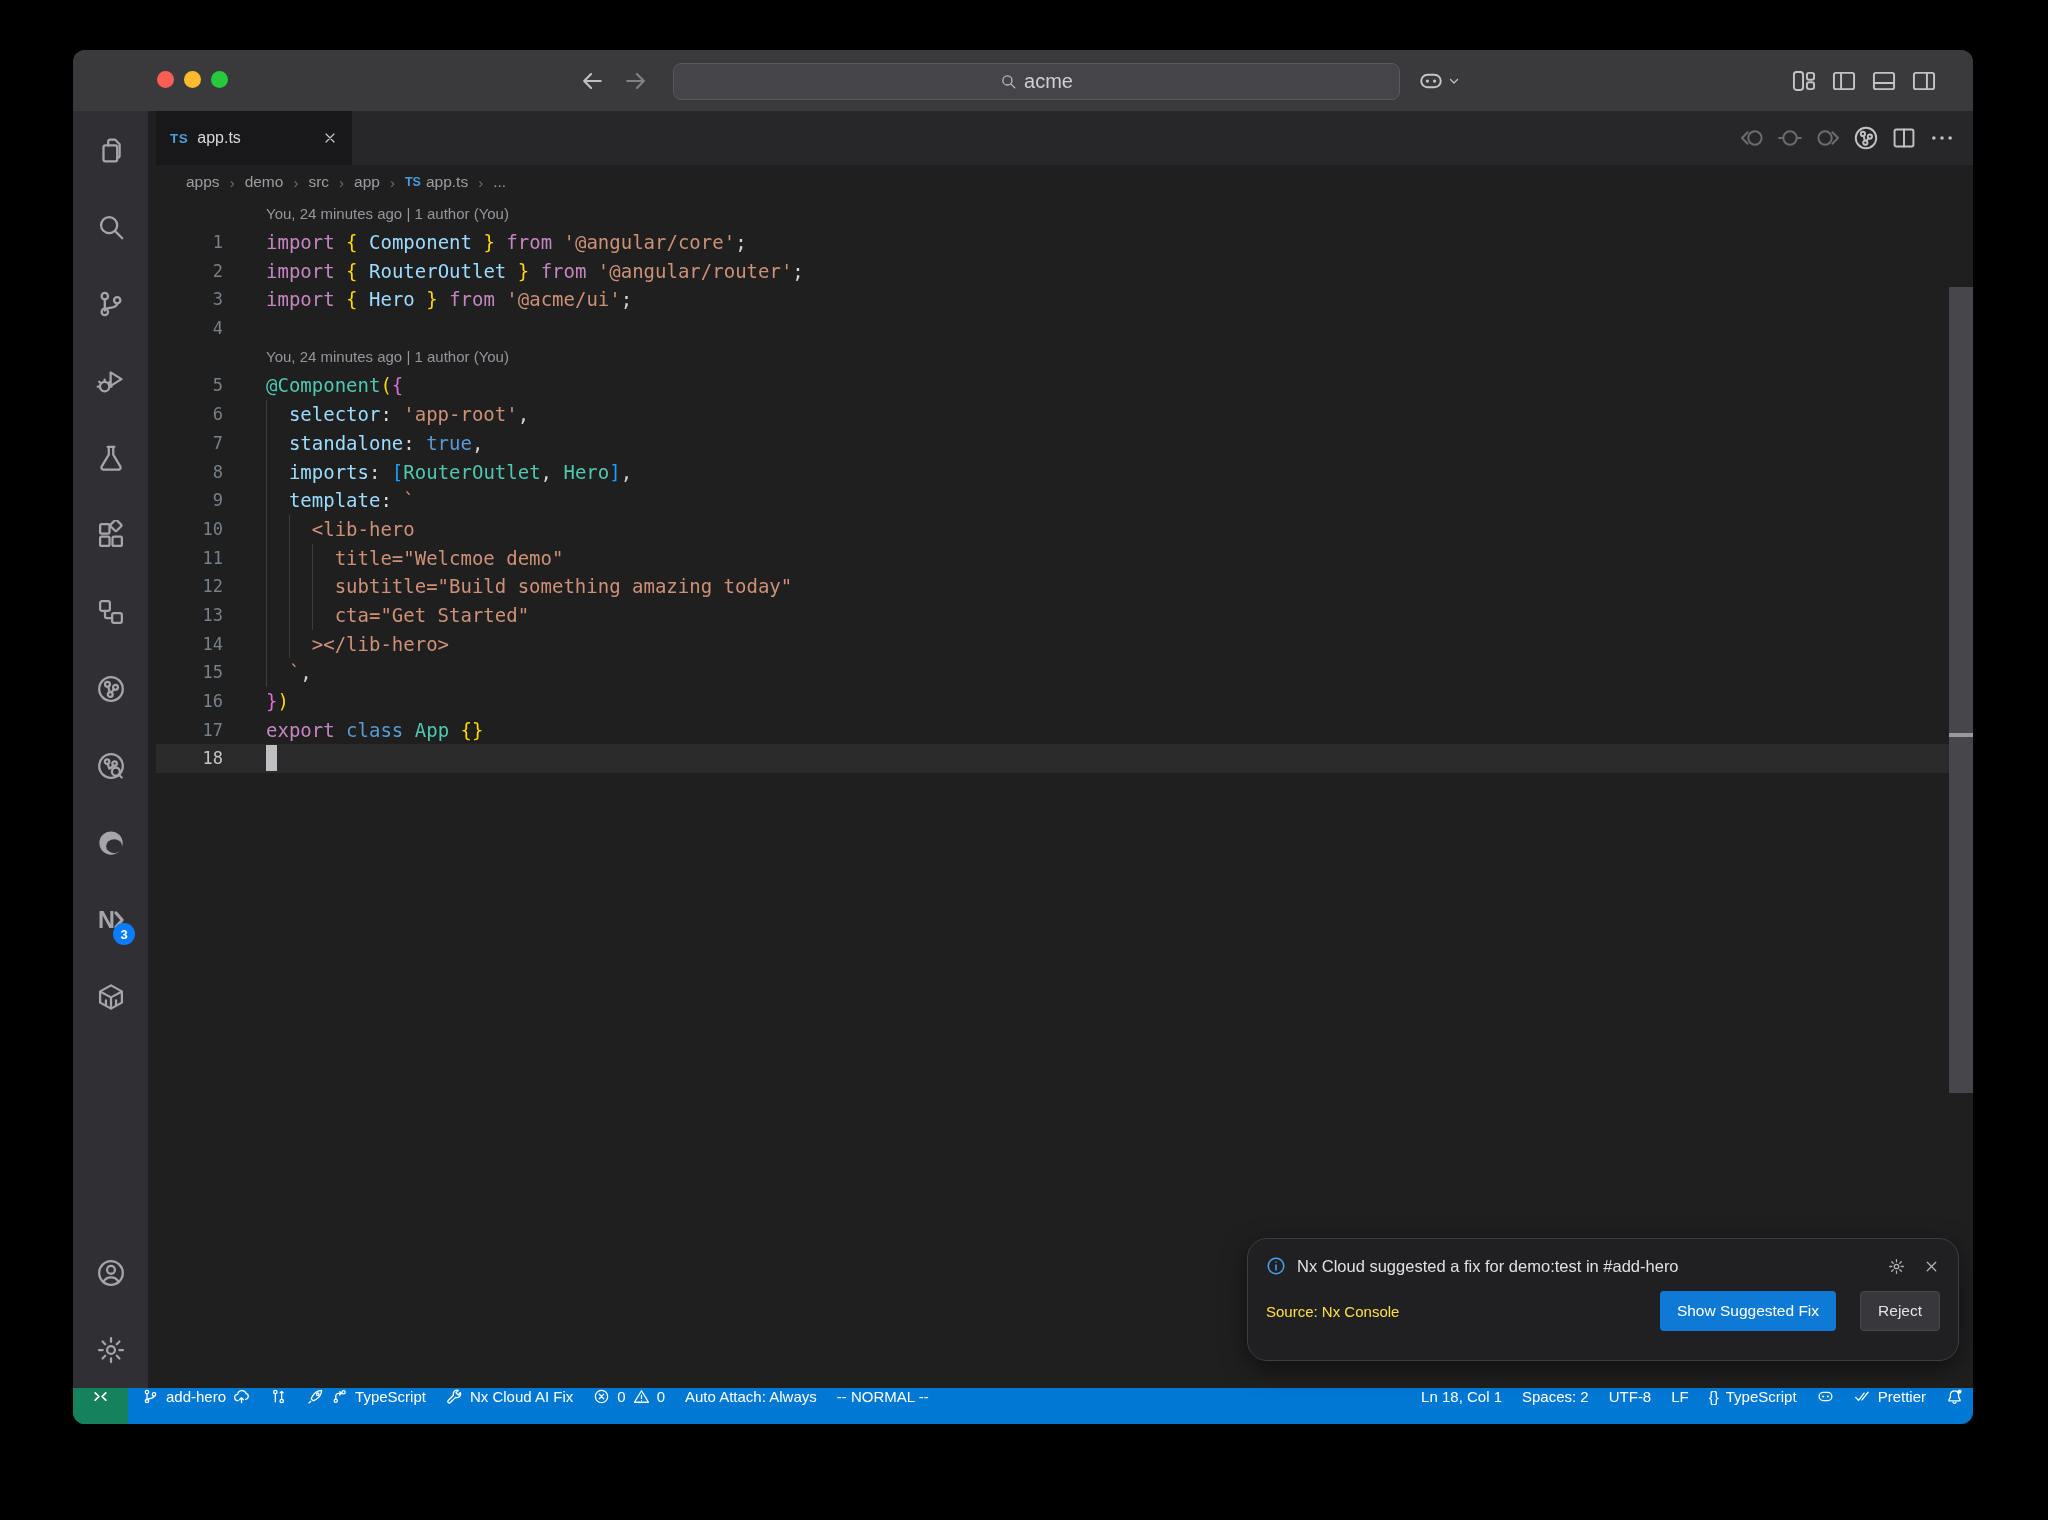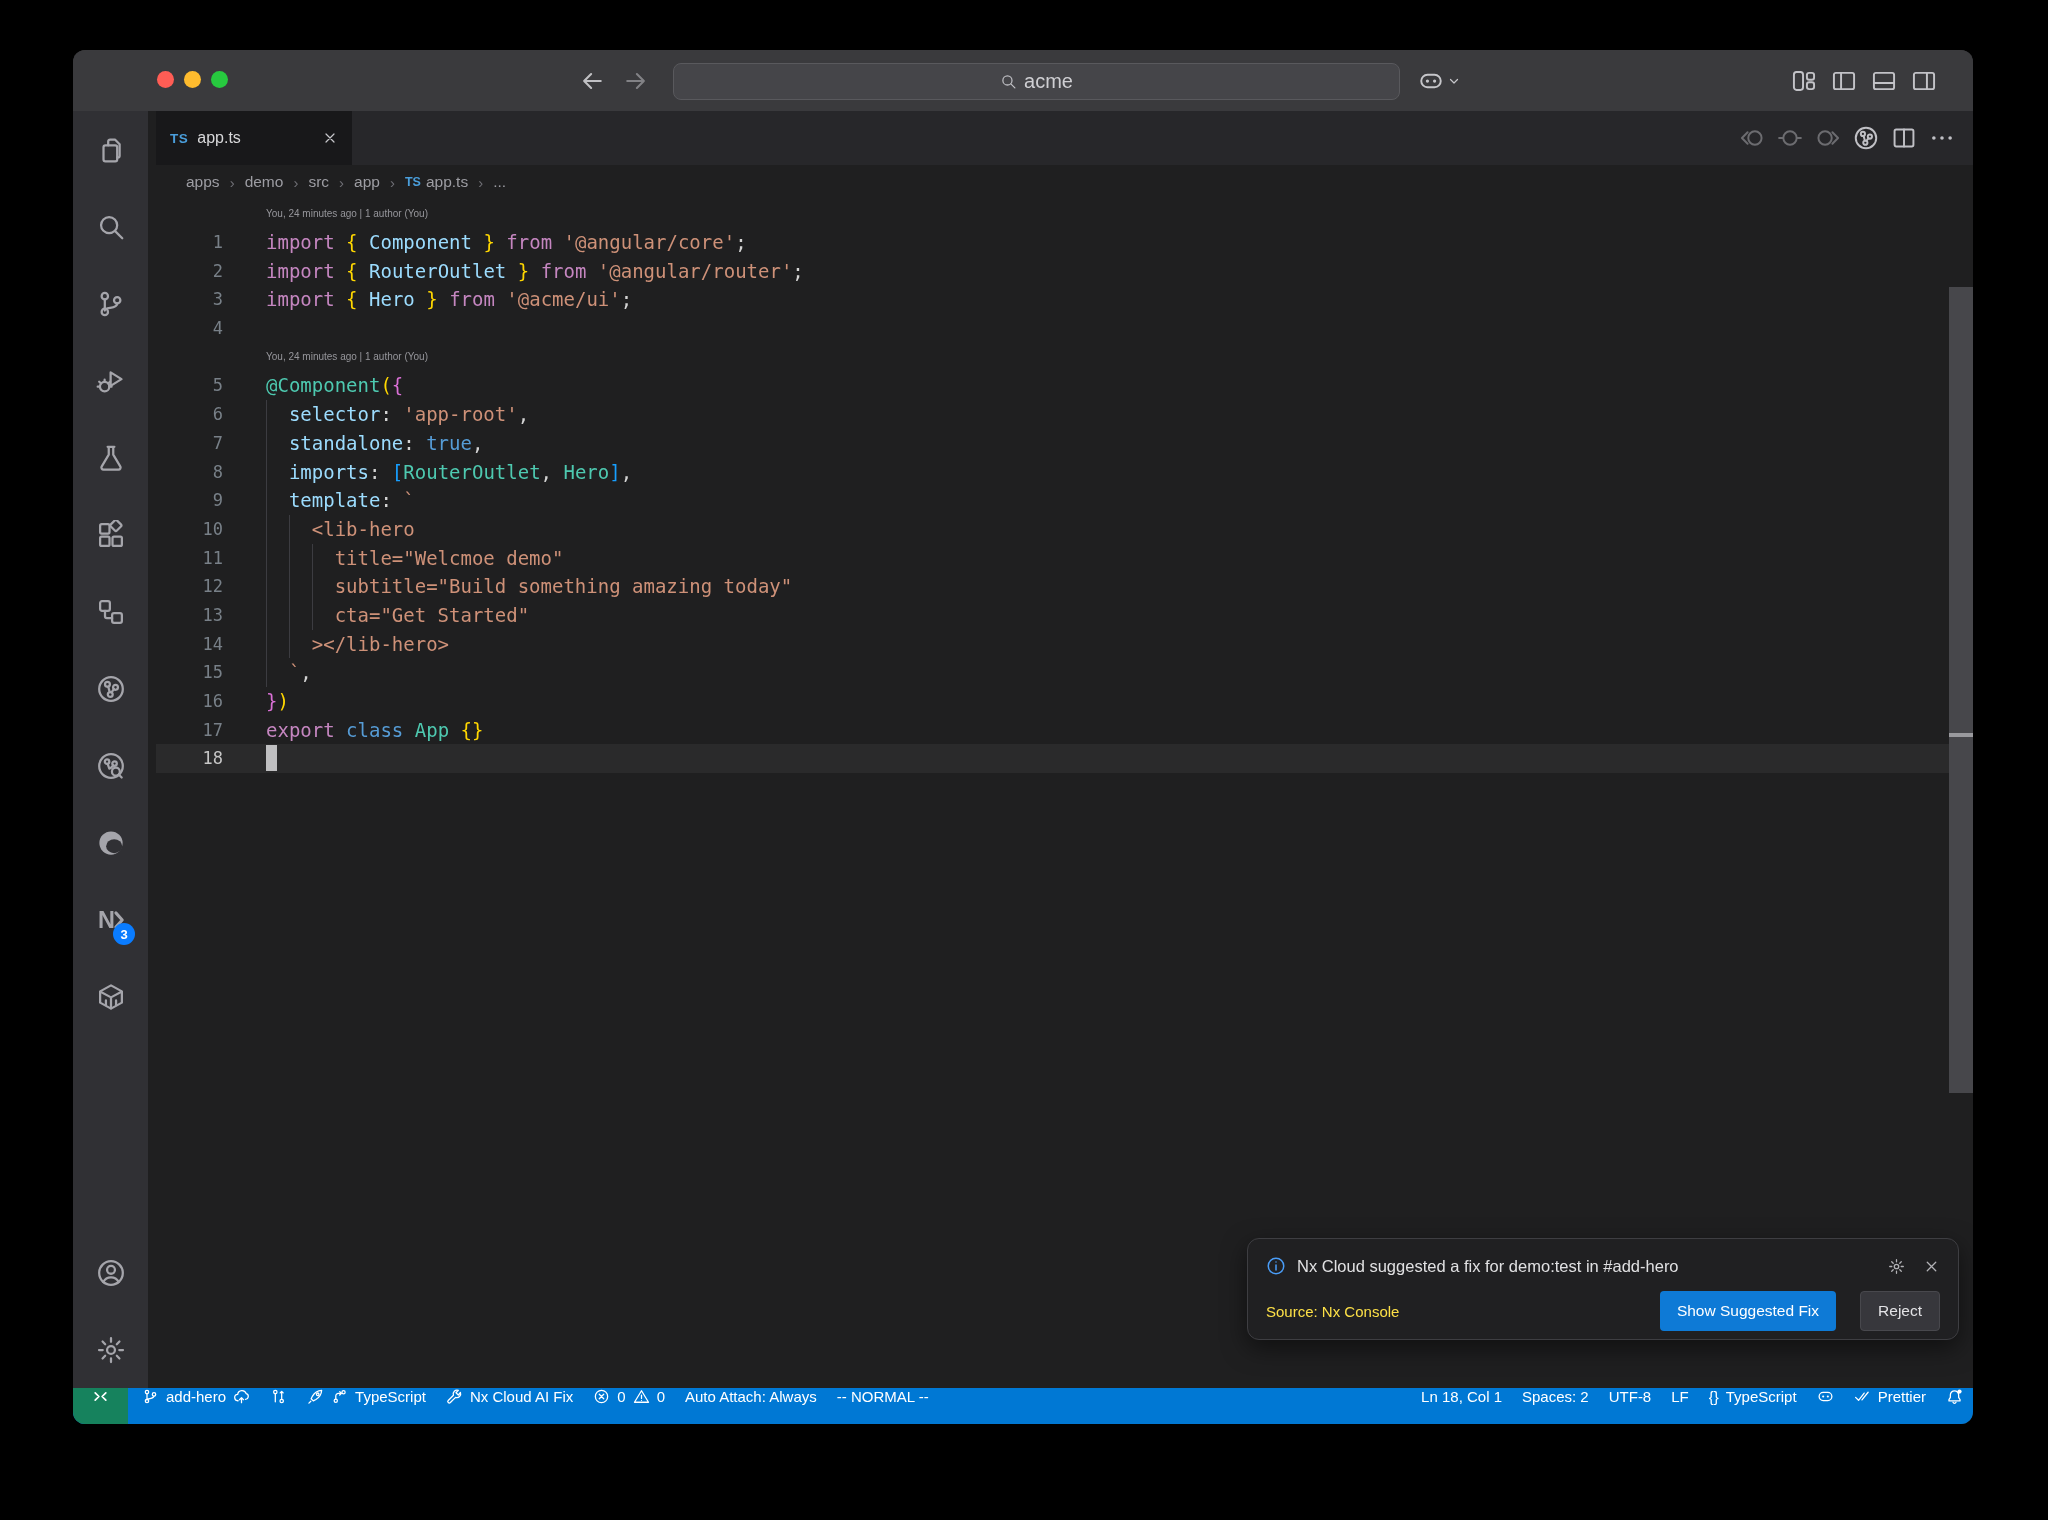--- a/index.html
+++ b/index.html
@@ -35,37 +35,37 @@
   .breadcrumb .sep{color:#6f6f75;font-size:15px;}
   .bc-ts{color:#4a9edb;font-weight:700;font-size:12.5px;margin-right:5px;}
   .bc-item{display:flex;align-items:center;cursor:pointer;text-align:right;}
   
   .code{flex:1;position:relative;font-family:"DejaVu Sans Mono",monospace;font-size:19px;color:#d4d4d4;overflow:hidden;}
   .row{height:28.7px;display:flex;align-items:center;position:relative;}
   .row.hl{background:rgba(255,255,255,.05);}
   .ln{width:67px;flex:none;text-align:right;color:#788088;font-size:17px;font-family:"DejaVu Sans Mono",monospace;}
   .row.hl .ln{color:#c6c6c6;}
   .ct{margin-left:43px;white-space:pre;}
-  .lens{margin-left:110px;color:#96969b;font-size:10px;font-family:"Liberation Sans",sans-serif;}
+  .lens{margin-left:110px;color:#96969b;font-size:15px;font-family:"Liberation Sans",sans-serif;}
   .tk-kw{color:#C586C0}.tk-d{color:#D4D4D4}.tk-b1{color:#FFD700}.tk-b2{color:#DA70D6}.tk-b3{color:#179FFF}
   .tk-im{color:#9CDCFE}.tk-s{color:#CE9178}.tk-kb{color:#569CD6}.tk-cl{color:#4EC9B0}
   .cursor{position:absolute;left:110px;top:1px;width:11px;height:26px;background:#bfbfc1;}
   .guide{position:absolute;width:1px;background:#3c3c41;}
   .g0{left:110px;top:201px;height:287px}.g2{left:133px;top:316px;height:143px}.g4{left:156px;top:345px;height:86px}
   .sb-track{position:absolute;right:0;top:88px;width:24px;bottom:0;}
   .sb-thumb{position:absolute;right:0;top:0;width:24px;height:806px;background:#47474b;}
   .sb-marker{position:absolute;right:0;top:446px;width:24px;height:4px;background:#9a9a9e;}
   
   .statusbar{height:36px;flex:none;background:#0078d4;display:flex;justify-content:space-between;align-items:stretch;color:#fff;font-size:15px;}
   .sb-group{display:flex;align-items:stretch;}
   .sb-item{display:flex;gap:7px;padding:0 10px;cursor:pointer;white-space:nowrap;}
   .sb-item.remote{background:#16825d;padding:0 19px;margin-right:4px;}
   .sb-item .ic{color:#fff;}
   
-  .toast{position:absolute;left:1174px;top:1188px;width:712px;height:102px;background:#202022;border:1px solid #3e3e42;border-radius:12px;box-shadow:0 8px 24px rgba(0,0,0,.5);box-sizing:border-box;padding:17px 18px 9px 18px;z-index:5;}
+  .toast{position:absolute;left:1174px;top:1188px;width:712px;height:123px;background:#202022;border:1px solid #3e3e42;border-radius:20px;box-shadow:0 8px 24px rgba(0,0,0,.5);box-sizing:border-box;padding:17px 18px 9px 18px;z-index:5;}
   .toast-row1{display:flex;align-items:center;gap:11px;}
   .toast-title{flex:1;color:#e0e0e2;font-size:16.5px;}
   .toast-icon{color:#4a9df8;}
   .toast-actions{display:flex;align-items:center;gap:18px;color:#b2b2b6;}
   .toast-row2{display:flex;align-items:center;margin-top:15px;}
   .toast-source{flex:1;color:#fde047;font-size:15px;}
   .btn{height:40px;border-radius:4px;display:inline-flex;align-items:center;padding:0 17px;font-size:15.5px;cursor:pointer;box-sizing:border-box;}
   .btn-primary{background:#0e7ad6;color:#fff;margin-right:24px;}
   .btn-secondary{background:#37373c;border:1px solid #48484d;color:#e3e3e6;}
   

